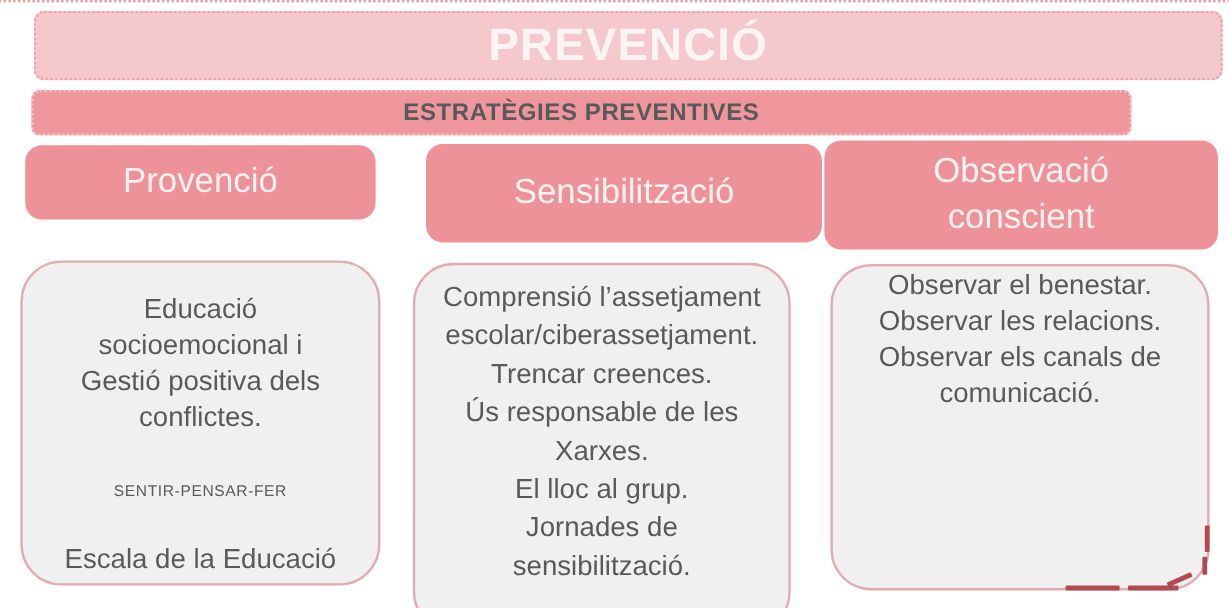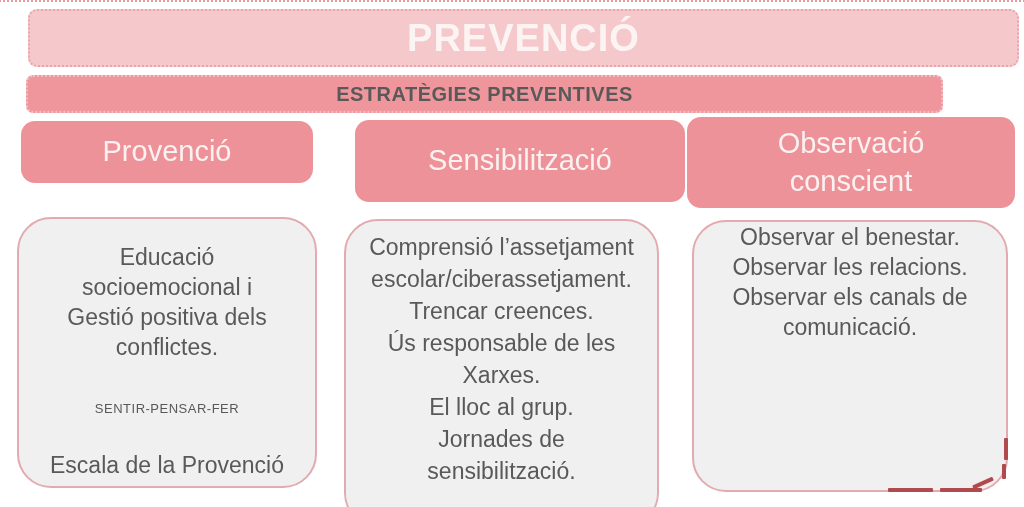--- a/index.html
+++ b/index.html
@@ -117,21 +117,21 @@
     <span class="prewrap">Observació
 conscient</span>
   </div>
 
   <div class="card c1">
     <div class="para para-main">Educació
 socioemocional i
 Gestió positiva dels
 conflictes.</div>
     <div class="para para-caps">SENTIR-PENSAR-FER</div>
-    <div class="para">Escala de la Provenció</div>
+    <div class="para">Escala de la Educació</div>
   </div>
 
   <div class="card c2">
     <div class="para">Comprensió l’assetjament
 escolar/ciberassetjament.
 Trencar creences.
 Ús responsable de les
 Xarxes.
 El lloc al grup.
 Jornades de

